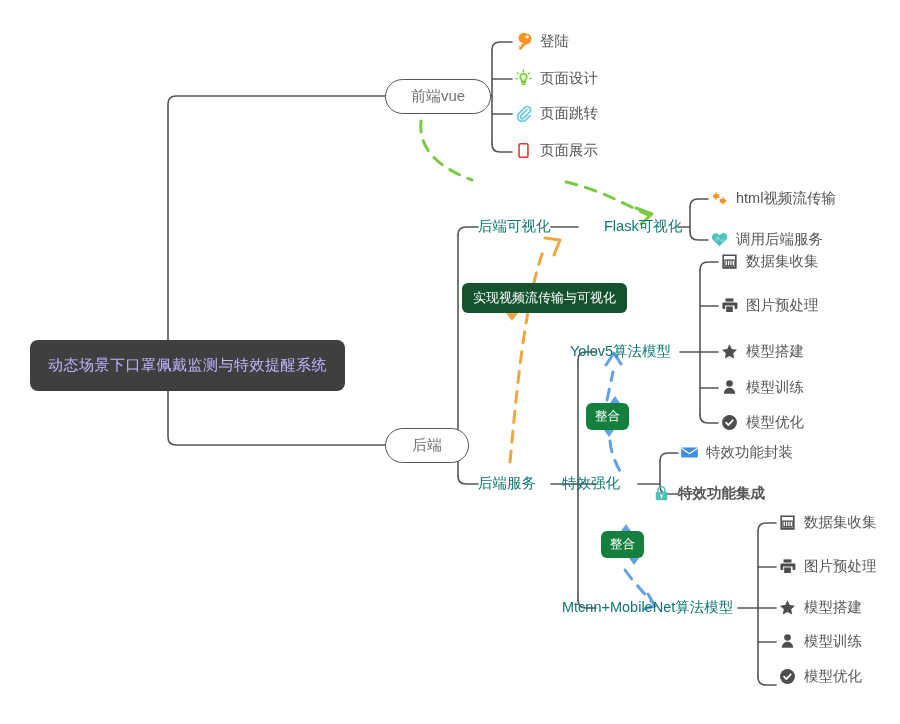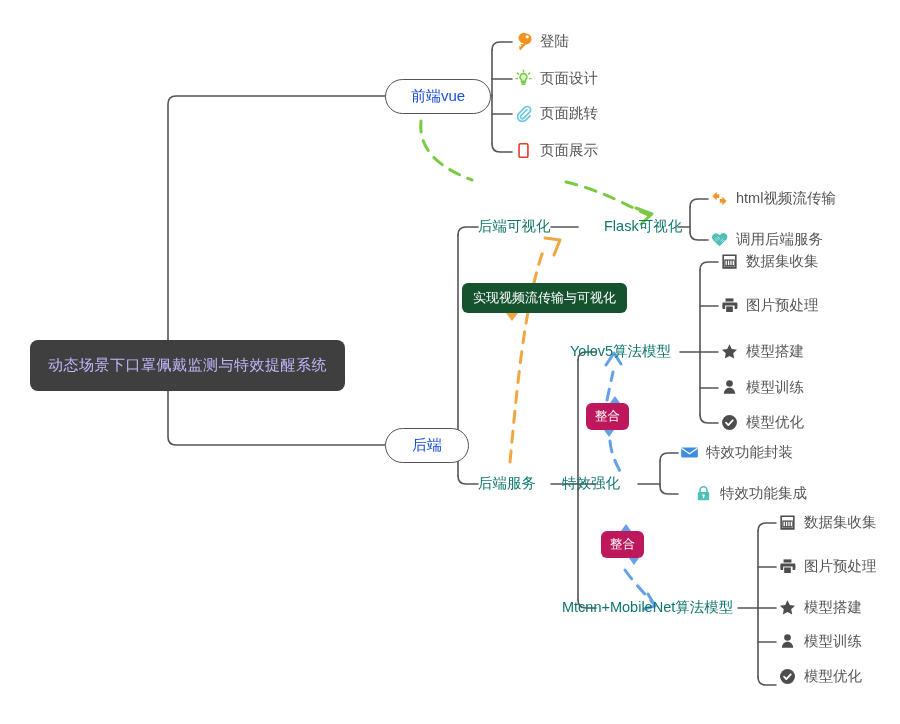--- a/index.html
+++ b/index.html
@@ -14,37 +14,37 @@
   
   .node{position:absolute;white-space:nowrap;}
 
   .root{
     background:#3f3f3f;color:#c4b5fd;border-radius:8px;
     font-size:15px;padding:16px 18px;letter-spacing:.5px;
   }
 
   .branch{
     border:1.6px solid #555;border-radius:22px;background:#fff;
-    color:#1d4ed8;font-size:15px;padding:7px 16px;text-align:center;
+    color:#737373;font-size:15px;padding:7px 16px;text-align:center;
   }
 
   .plain{color:#0f766e;font-size:14.5px;}
 
   .leaf{display:flex;align-items:flex-start;gap:7px;color:#555;font-size:14.5px;}
   .leaf .ic{width:19px;height:19px;display:inline-flex;align-items:center;justify-content:center;flex:0 0 19px;}
   .leaf .ic svg{display:block;}
 
   
   .callout{
     position:absolute;color:#fff;font-size:13px;border-radius:6px;
     padding:6px 11px;white-space:nowrap;
   }
   .callout.green{background:#7ac943;}
   .callout.orange{background:#14532d;}
-  .callout.blue{background:#be185d;font-size:12.5px;padding:5px 9px;}
+  .callout.blue{background:#15803d;font-size:12.5px;padding:5px 9px;}
 
   .tail{position:absolute;width:0;height:0;}
   .tail.up-g{border-left:6px solid transparent;border-right:6px solid transparent;border-bottom:8px solid #7ac943;top:-8px;}
   .tail.dn-o{border-left:6px solid transparent;border-right:6px solid transparent;border-top:8px solid #f0a742;bottom:-8px;}
   .tail.up-b{border-left:5px solid transparent;border-right:5px solid transparent;border-bottom:7px solid #63a0e8;top:-7px;}
   .tail.dn-b{border-left:5px solid transparent;border-right:5px solid transparent;border-top:7px solid #63a0e8;bottom:-7px;}
 </style>
 </head>
 <body>
 
@@ -243,21 +243,21 @@
 
   <div class="node leaf" style="left:680px;top:443px;">
     <span class="ic">
         <svg width="19" height="19" viewBox="0 0 24 24" fill="#3d8ee0">
           <path d="M2.6 5.8h18.8c.6 0 1.1.5 1.1 1.1v10.2c0 .6-.5 1.1-1.1 1.1H2.6c-.6 0-1.1-.5-1.1-1.1V6.9c0-.6.5-1.1 1.1-1.1Z"></path>
           <path d="M2 6.6 12 13.6 22 6.6" fill="none" stroke="#fff" stroke-width="1.6"></path>
         </svg>
       </span>
     <span>特效功能封装</span>
   </div>
-  <div class="node leaf" style="left:694px;top:484px;">
+  <div class="node leaf" style="left:652px;top:484px;font-weight:bold;">
     <span class="ic">
         <svg width="19" height="19" viewBox="0 0 24 24">
           <path d="M7.6 10.4V7.8a4.4 4.4 0 0 1 8.8 0v2.6" fill="none" stroke="#4ec0b8" stroke-width="2"></path>
           <rect x="4.8" y="10.2" width="14.4" height="10.4" rx="1.6" fill="#4ec0b8"></rect>
           <circle cx="12" cy="14.4" r="1.5" fill="#fff"></circle>
           <rect x="11.3" y="14.8" width="1.5" height="3.2" fill="#fff"></rect>
         </svg>
       </span>
     <span>特效功能集成</span>
   </div>

